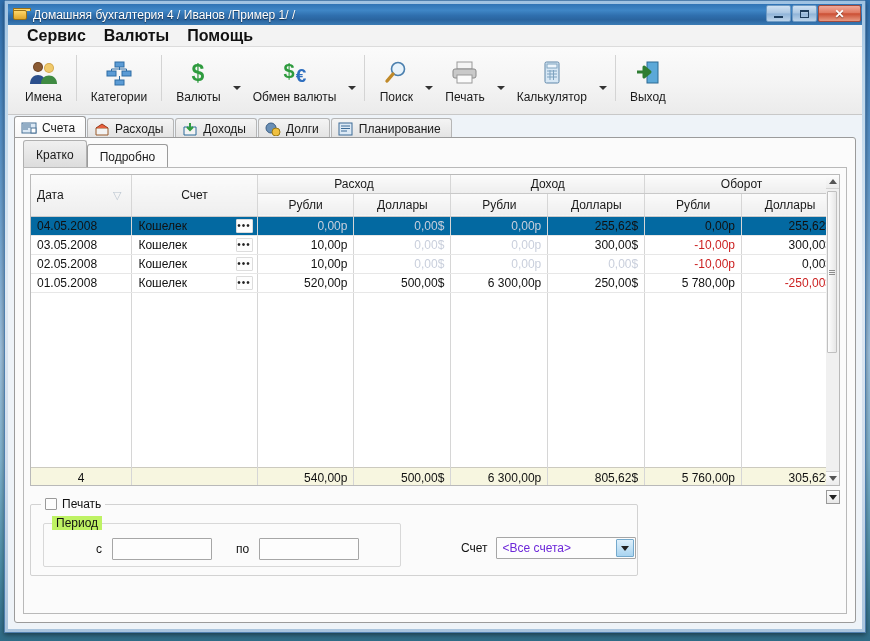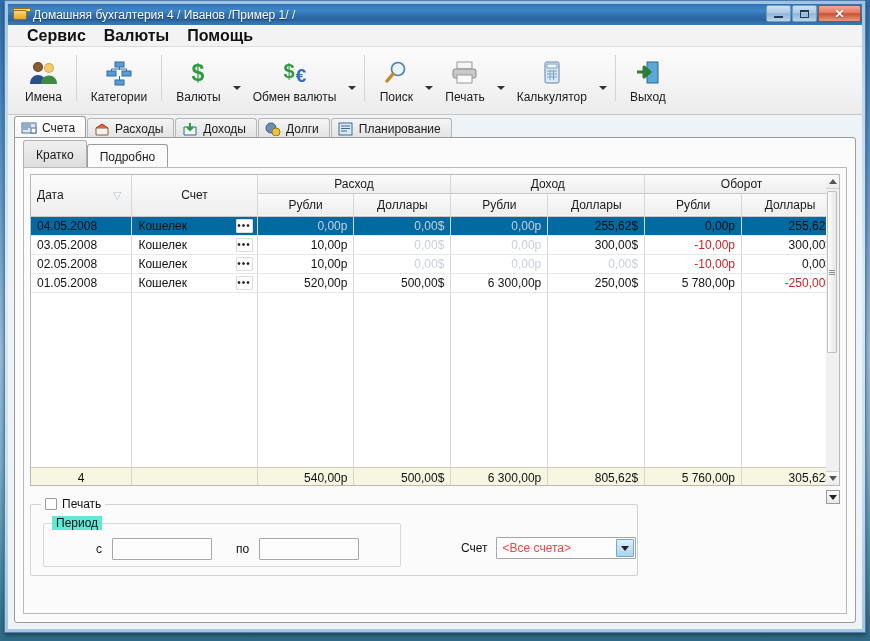--- a/index.html
+++ b/index.html
@@ -285,30 +285,30 @@
   .cb {
     width:12px;height:12px;
     border:1px solid #9a9a9a; background:#fdfdfd; border-radius:1px;
   }
   .periodgrp {
     position:absolute; left:12px; top:18px; width:358px; height:44px;
     border:1px solid #d8d8d8; border-radius:2px;
   }
   .grp-label {
     position:absolute; left:8px; top:-8px;
-    background:#5eead4; padding:0 4px; font-size:12px; color:#111;
+    background:#bef264; padding:0 4px; font-size:12px; color:#111;
   }
   .fld-row { position:absolute; left:0; top:14px; width:100%; display:flex; align-items:center; }
   .fld-lbl { font-size:12px; color:#111; }
   .combo {
     height:22px; background:#fdfdfd;
     border:1px solid #a6a6a6; border-radius:1px;
     display:flex; align-items:center;
     padding-left:6px;
-    font-size:12px; color:#ef4444;
+    font-size:12px; color:#6d28d9;
     position:relative;
     text-align:center;
   }
   .combo .arrowbox {
     position:absolute; right:1px; top:1px; bottom:1px; width:18px;
     background: linear-gradient(180deg,#fcfcfc,#dfdfdf);
     border:1px solid #b5b5b5; border-radius:1px;
     display:flex;align-items:center;justify-content:center;
   }
   .combo .arrowbox i { width:0;height:0;border-left:4px solid transparent;border-right:4px solid transparent;border-top:5px solid #222;}

